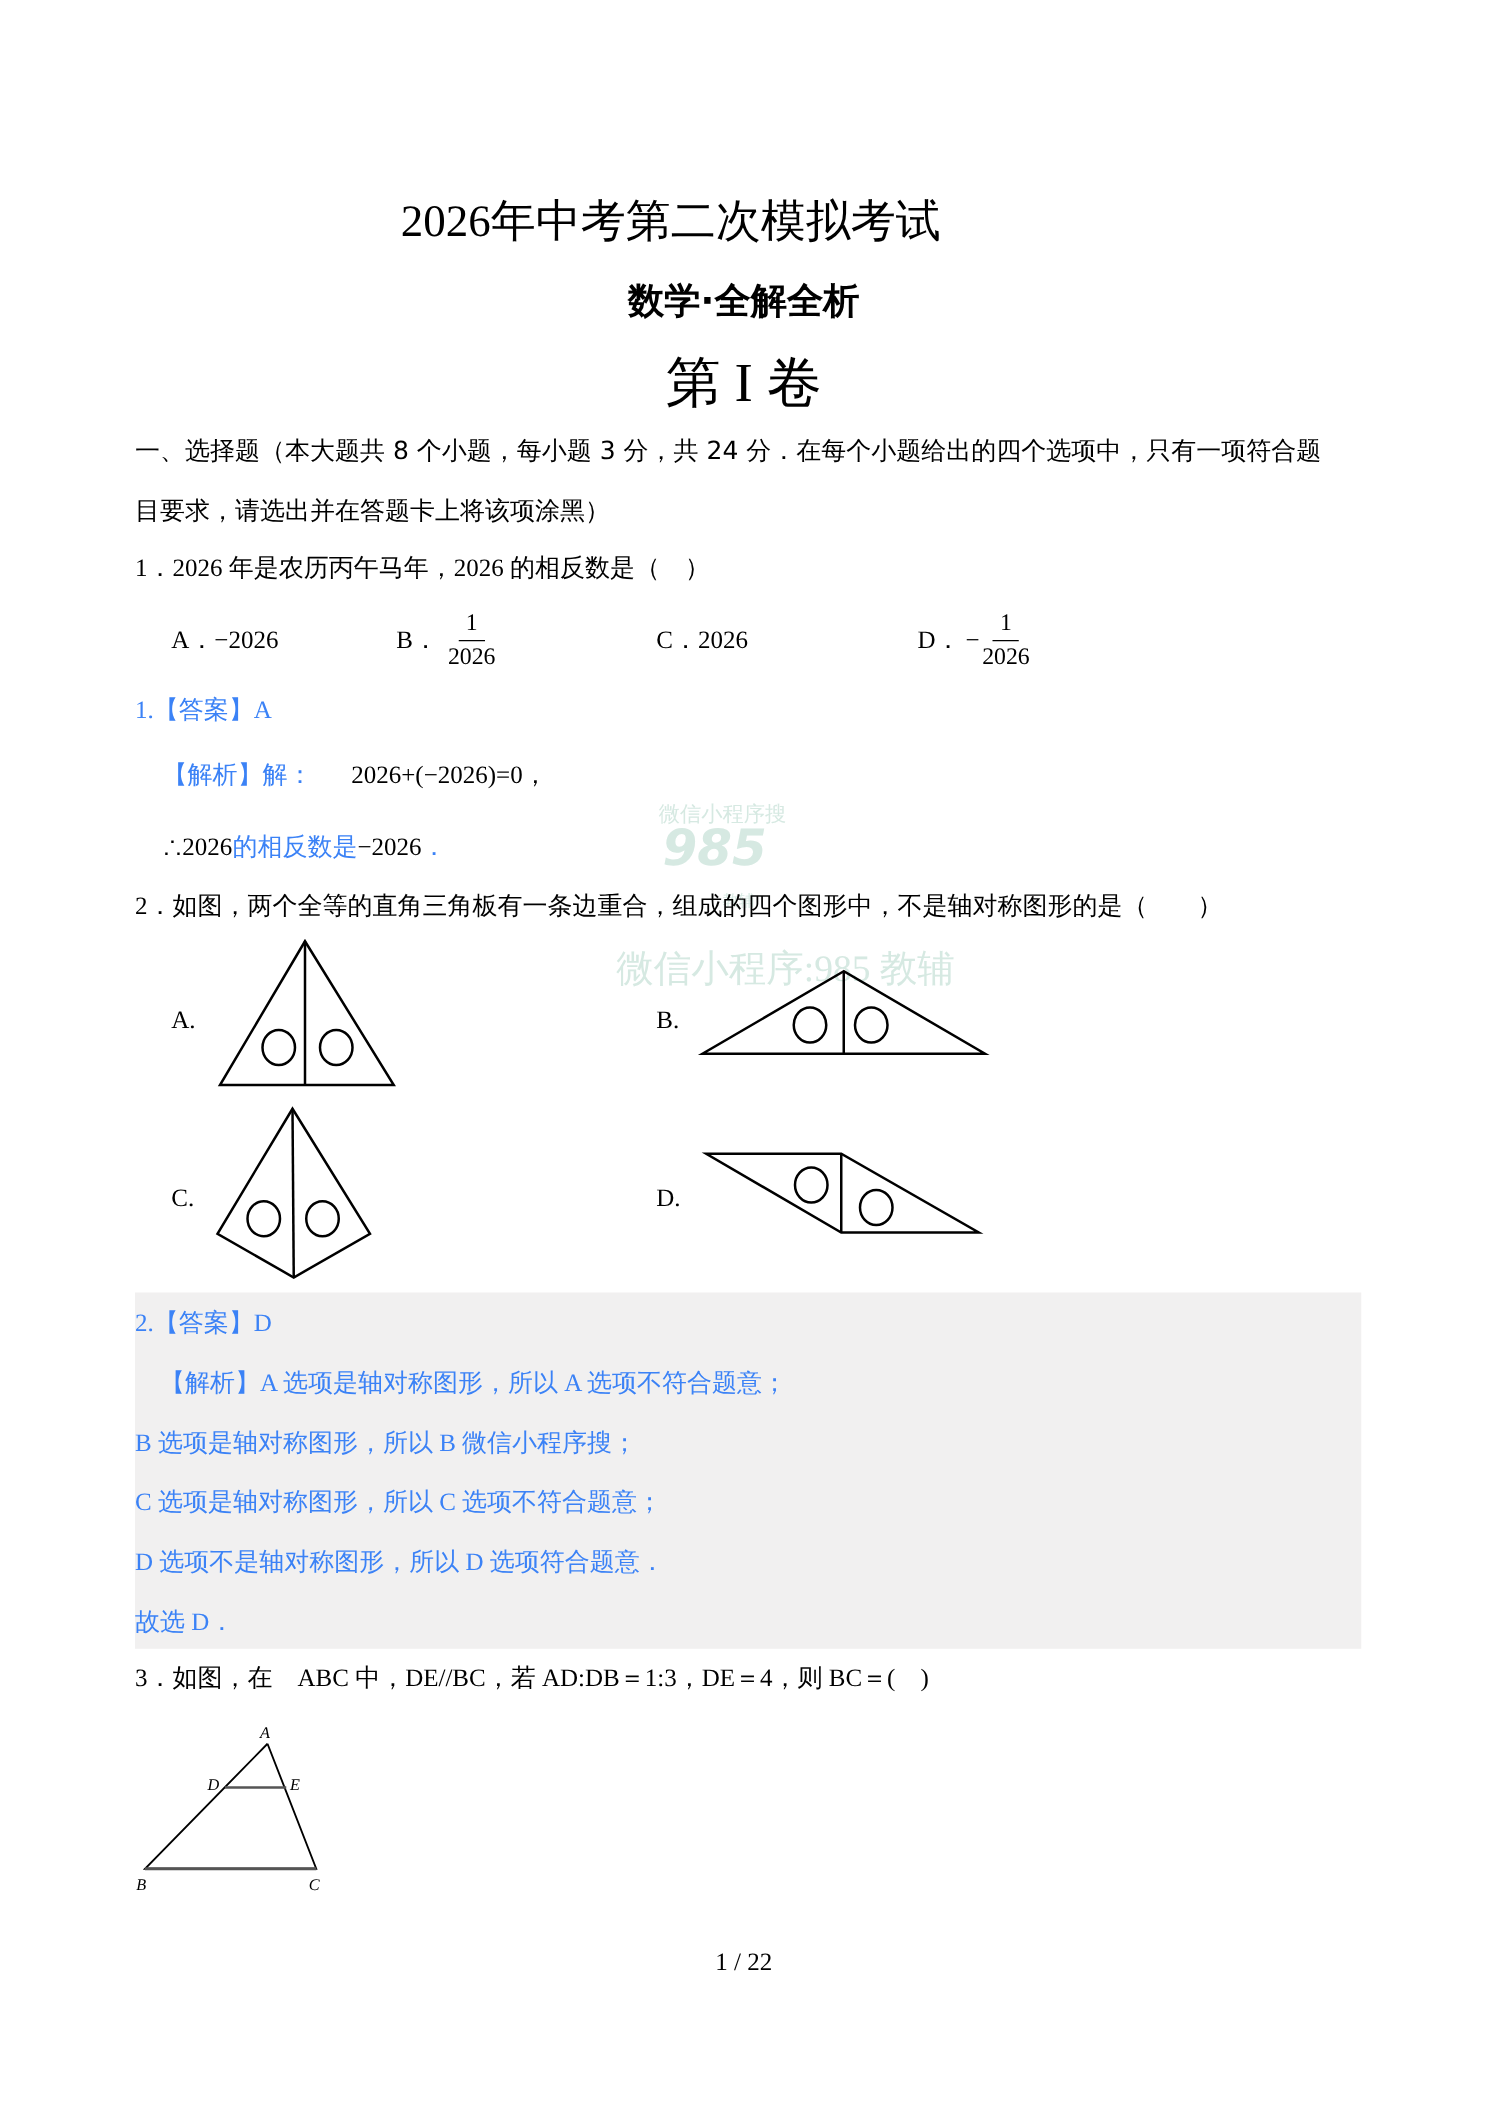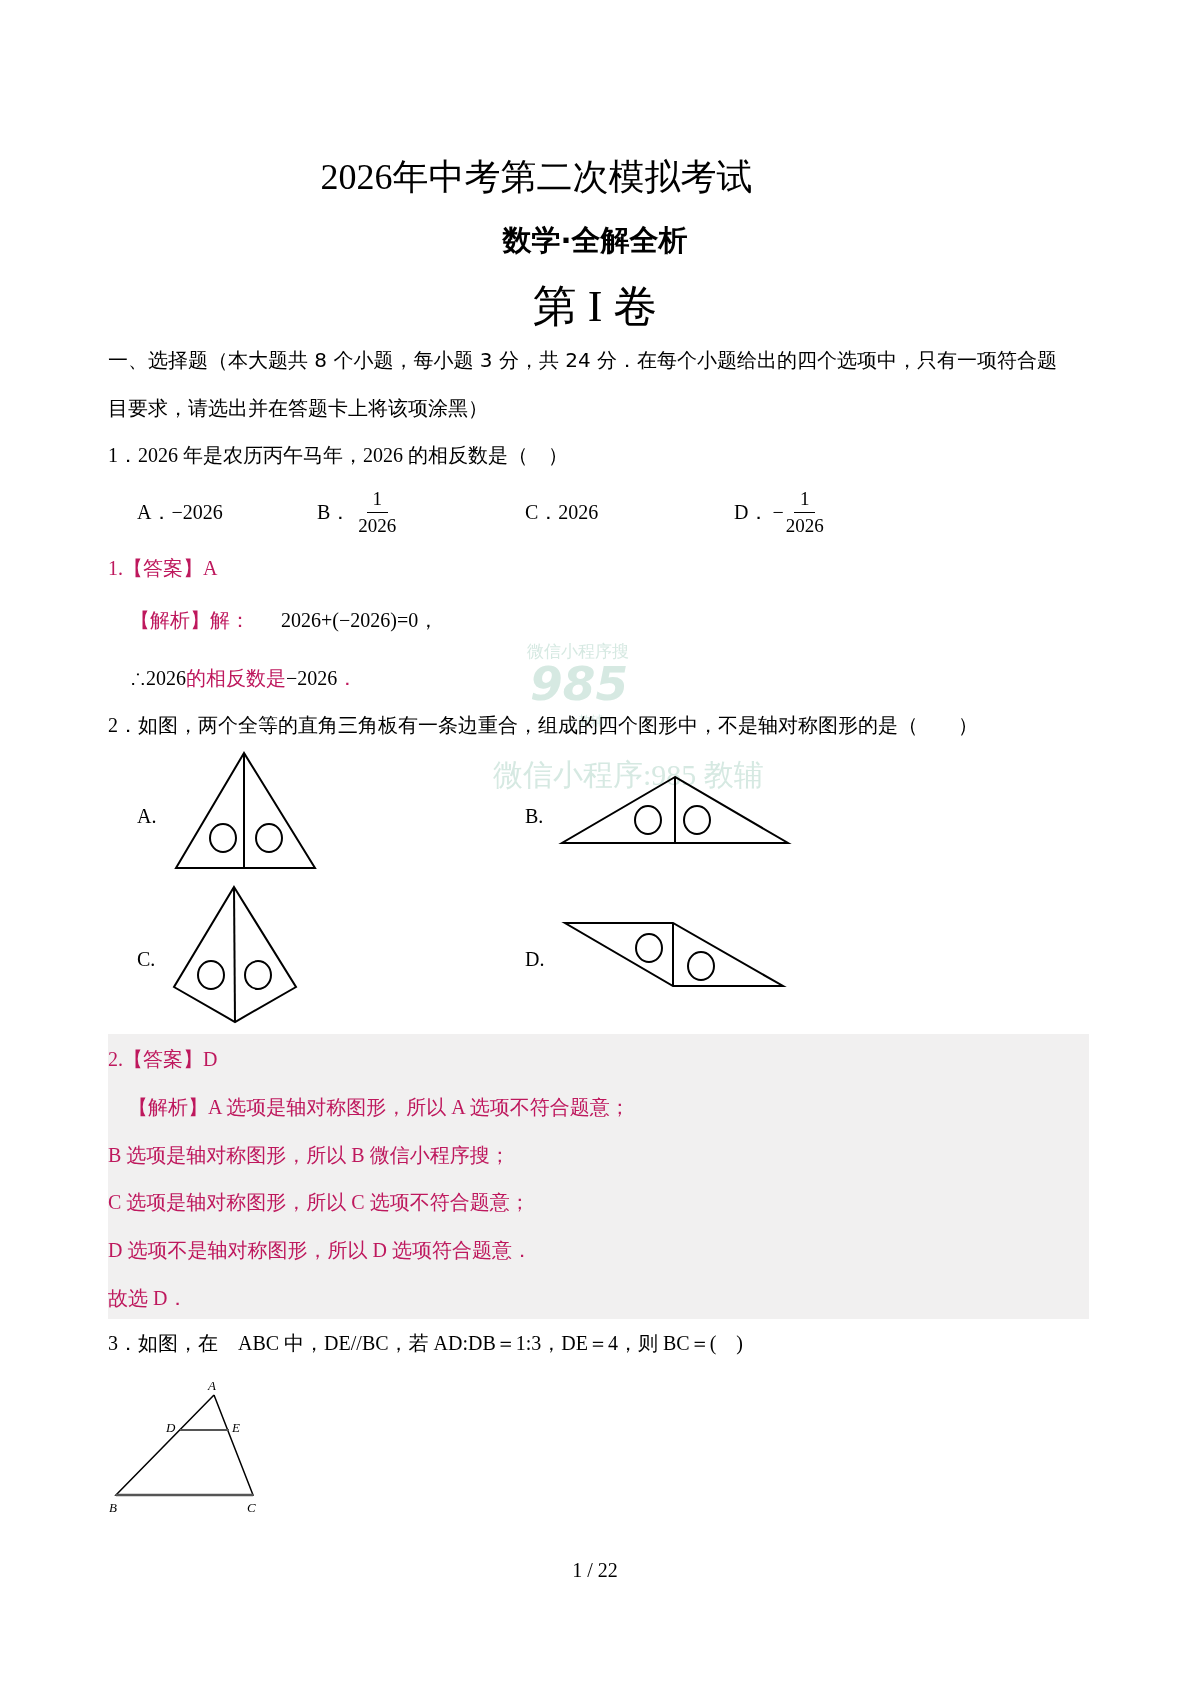--- a/index.html
+++ b/index.html
@@ -4,39 +4,39 @@
 <style>
   html, body { margin: 0; padding: 0; background: #ffffff; }
   body { width: 1190px; height: 1683px; position: relative; overflow: hidden;
          font-family: "Liberation Serif", "DejaVu Serif", serif; color: #000; }
   .abs { position: absolute; white-space: nowrap; }
   .title { left: 0; width: 1073px; text-align: center; top: 155px; font-size: 36px; line-height: 44px; }
   .subtitle { left: 0; width: 1190px; text-align: center; top: 222px; font-size: 29px; line-height: 36px; font-weight: bold; font-family: "DejaVu Sans", "Liberation Sans", sans-serif; }
   .vol { left: 0; width: 1190px; text-align: center; top: 280px; font-size: 44px; line-height: 54px; }
   .sec { left: 108px; font-size: 20px; line-height: 26px; font-weight: normal; font-family: "DejaVu Sans", "Liberation Sans", sans-serif; }
   .q { font-size: 20px; line-height: 26px; }
-  .red { color: #be185d; }
+  .red { color: #3b82f6; }
   .frac { display: inline-flex; flex-direction: column; align-items: center; vertical-align: middle; font-size: 19px; line-height: 24px; margin-left: 8px; }
   .frac .num { padding: 0 6px 1px; border-bottom: 1.5px solid #000; }
   .frac .den { padding-top: 1px; }
   .opt { font-size: 20px; line-height: 26px; display: flex; align-items: center; }
   .shade { position: absolute; left: 108px; top: 1034px; width: 981px; height: 285px; background: #f1f0f0; }
   .wm { color: #d6e9e2; font-family: "DejaVu Sans", sans-serif; }
   svg { position: absolute; overflow: visible; }
   .pg { left: 0; width: 1190px; text-align: center; top: 1557px; font-size: 20px; line-height: 26px; }
 </style>
 </head>
 <body>
 
 <div class="abs title">2026年中考第二次模拟考试</div>
 <div class="abs subtitle">数学·全解全析</div>
 <div class="abs vol">第 I 卷</div>
 
 <div class="abs wm" style="left:527px;top:640px;font-size:17px;">微信小程序搜</div>
-<div class="abs wm" style="left:530px;top:656px;font-size:47px;font-weight:bold;font-style:italic;">985</div>
+<div class="abs wm" style="left:530px;top:656px;font-size:40px;font-weight:bold;font-style:italic;">985</div>
 <div class="abs wm" style="left:578px;top:712px;font-size:13px;">教辅</div>
 <div class="abs wm" style="left:493px;top:755px;font-size:30px;font-family:'Liberation Serif',serif;">微信小程序:985 教辅</div>
 
 <div class="abs sec" style="top:347px;">一、选择题（本大题共 8 个小题，每小题 3 分，共 24 分．在每个小题给出的四个选项中，只有一项符合题</div>
 <div class="abs sec" style="top:395px;">目要求，请选出并在答题卡上将该项涂黑）</div>
 
 <div class="abs q" style="left:108px;top:442px;">1．2026 年是农历丙午马年，2026 的相反数是（　）</div>
 
 <div class="abs opt" style="left:137px;top:484px;height:56px;">
   <span>A．</span>

